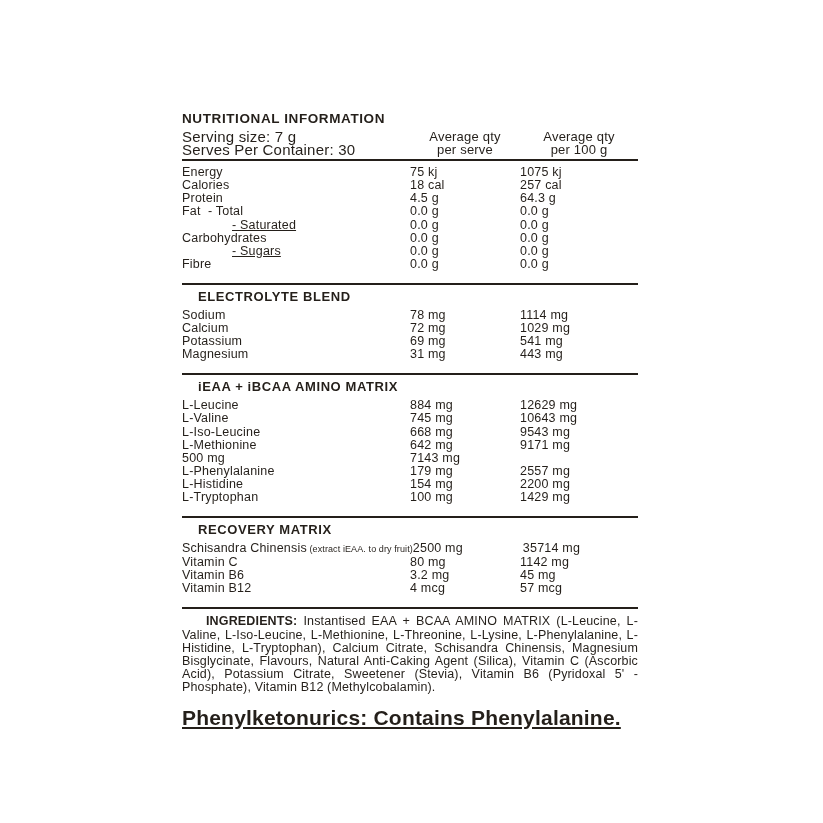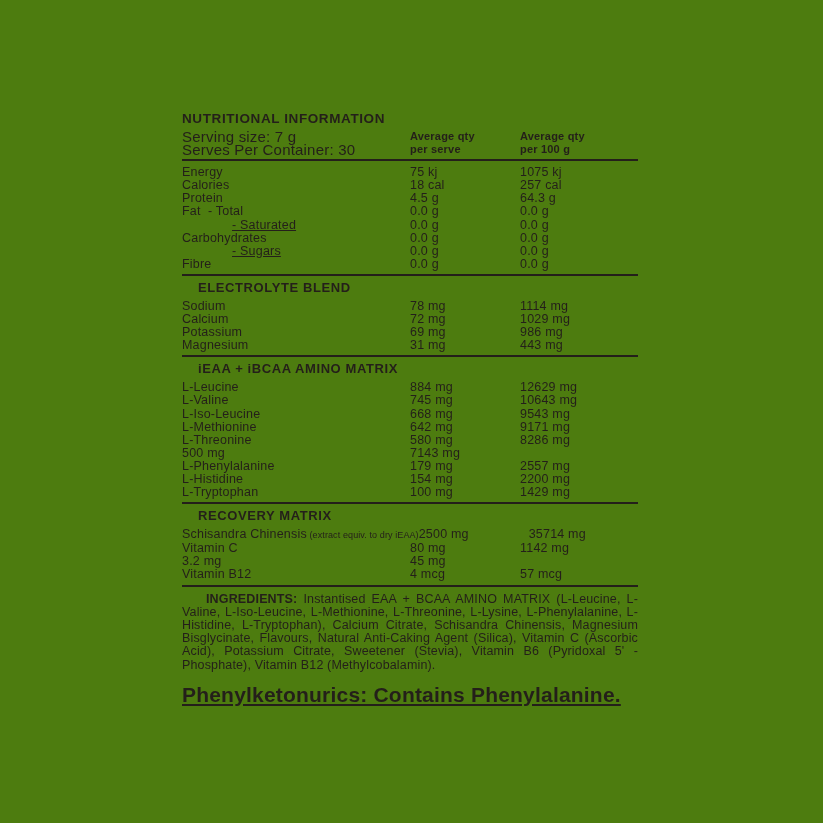--- a/index.html
+++ b/index.html
@@ -28,27 +28,27 @@
     line-height: 15px;
     margin: 0 0 4px 0;
   }
   .nl-header {
     display: grid;
     grid-template-columns: 1fr 110px 118px;
     align-items: end;
     margin-bottom: 3px;
   }
   .nl-header .serving-lines { font-size: 15px; line-height: 13.1px; letter-spacing: 0.2px; }
-  .col-head { font-size: 11px; line-height: 13.1px; letter-spacing: 0.2px; text-align: left; font-weight: bold; }
+  .col-head { font-size: 13px; line-height: 13.1px; letter-spacing: 0.2px; text-align: center; }
   .rule {
     height: 2px;
     background: #241f1a;
     margin: 0 0 5px 0;
   }
-  .nutri-section { padding-bottom: 3px; }
+  .nutri-section { padding-bottom: 12px; }
   .section-header {
     font-size: 13px;
     font-weight: bold;
     letter-spacing: 0.6px;
     line-height: 14px;
     margin: 1px 0 5px 16px;
   }
   .row {
     display: grid;
     grid-template-columns: 1fr 110px 118px;
@@ -73,21 +73,21 @@
     font-size: 21px;
     font-weight: bold;
     letter-spacing: 0.2px;
     line-height: 20px;
     text-decoration: underline;
   }
 </style>
 </head>
 <body style="background: rgb(233, 227, 221); color: rgb(36, 31, 26);">
 
-<div class="canvas" style="background: #4d7c0f;">
+<div class="canvas" style="background: #ffffff;">
   <div class="label-panel">
 
     <h1 class="nl-title">NUTRITIONAL INFORMATION</h1>
 
     <div class="nl-header">
       <div class="serving-lines">
         <div>Serving size: 7 g</div>
         <div>Serves Per Container: 30</div>
       </div>
       <div class="col-head">
@@ -167,21 +167,21 @@
 
   <div class="row">
     <div class="label-cell"><span>Calcium</span></div>
     <div class="val">72 mg</div>
     <div class="val">1029 mg</div>
   </div>
 
   <div class="row">
     <div class="label-cell"><span>Potassium</span></div>
     <div class="val">69 mg</div>
-    <div class="val">986 mg</div>
+    <div class="val">541 mg</div>
   </div>
 
   <div class="row">
     <div class="label-cell"><span>Magnesium</span></div>
     <div class="val">31 mg</div>
     <div class="val">443 mg</div>
   </div>
 </div>
   </section>
 
@@ -206,25 +206,20 @@
     <div class="val">668 mg</div>
     <div class="val">9543 mg</div>
   </div>
 
   <div class="row">
     <div class="label-cell"><span>L-Methionine</span></div>
     <div class="val">642 mg</div>
     <div class="val">9171 mg</div>
   </div>
 
-  <div class="row">
-    <div class="label-cell"><span>L-Threonine</span></div>
-    <div class="val">580 mg</div>
-    <div class="val">8286 mg</div>
-  </div>
 
   <div class="row">
     <div class="val">500 mg</div>
     <div class="val">7143 mg</div>
   </div>
 
   <div class="row">
     <div class="label-cell"><span>L-Phenylalanine</span></div>
     <div class="val">179 mg</div>
     <div class="val">2557 mg</div>
@@ -242,32 +237,33 @@
     <div class="val">1429 mg</div>
   </div>
 </div>
   </section>
 
   <section class="nutri-section">
     <div class="rule"></div>
     <h2 class="section-header">RECOVERY MATRIX</h2>
     <div>
   <div class="row">
-    <div class="label-cell"><span>Schisandra Chinensis</span><span class="row-note"> </span><span class="row-note">(extract equiv. to dry iEAA)</span></div>
+    <div class="label-cell"><span>Schisandra Chinensis</span><span class="row-note"> </span><span class="row-note">(extract iEAA. to dry fruit)</span></div>
     <div class="val">2500 mg</div>
     <div class="val">35714 mg</div>
   </div>
 
   <div class="row">
     <div class="label-cell"><span>Vitamin C</span></div>
     <div class="val">80 mg</div>
     <div class="val">1142 mg</div>
   </div>
 
   <div class="row">
+    <div class="label-cell"><span>Vitamin B6</span></div>
     <div class="val">3.2 mg</div>
     <div class="val">45 mg</div>
   </div>
 
   <div class="row">
     <div class="label-cell"><span>Vitamin B12</span></div>
     <div class="val">4 mcg</div>
     <div class="val">57 mcg</div>
   </div>
 </div>

